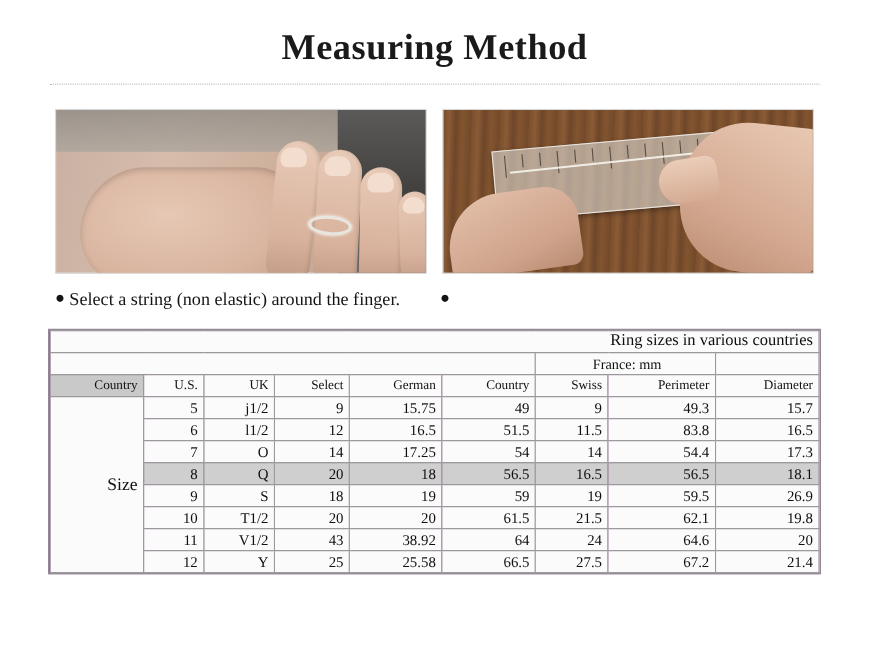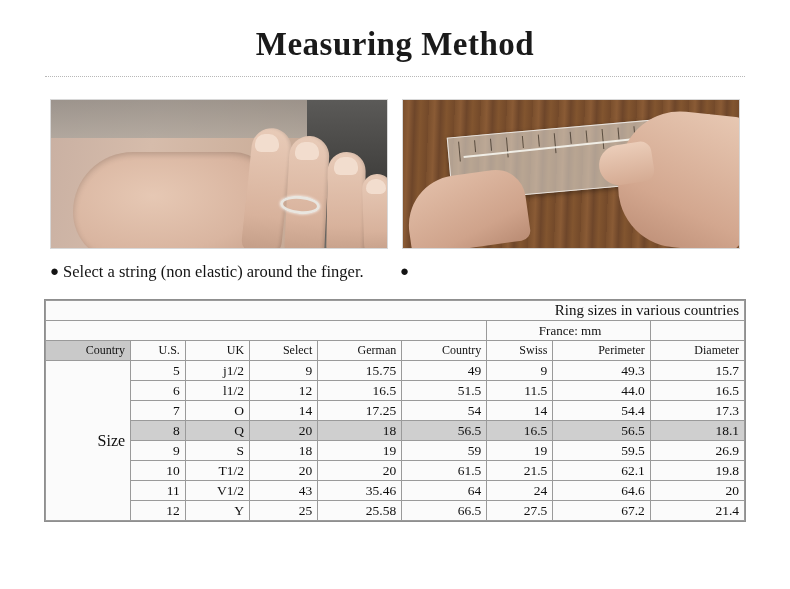--- a/index.html
+++ b/index.html
@@ -345,21 +345,21 @@
         <td>49.3</td>
         <td>15.7</td>
       </tr>
       <tr>
         <td>6</td>
         <td>l1/2</td>
         <td>12</td>
         <td>16.5</td>
         <td>51.5</td>
         <td>11.5</td>
-        <td>44.0</td>
+        <td>83.8</td>
         <td>16.5</td>
       </tr>
       <tr>
         <td>7</td>
         <td>O</td>
         <td>14</td>
         <td>17.25</td>
         <td>54</td>
         <td>14</td>
         <td>54.4</td>
@@ -392,21 +392,21 @@
         <td>20</td>
         <td>61.5</td>
         <td>21.5</td>
         <td>62.1</td>
         <td>19.8</td>
       </tr>
       <tr>
         <td>11</td>
         <td>V1/2</td>
         <td>43</td>
-        <td>35.46</td>
+        <td>38.92</td>
         <td>64</td>
         <td>24</td>
         <td>64.6</td>
         <td>20</td>
       </tr>
       <tr>
         <td>12</td>
         <td>Y</td>
         <td>25</td>
         <td>25.58</td>

